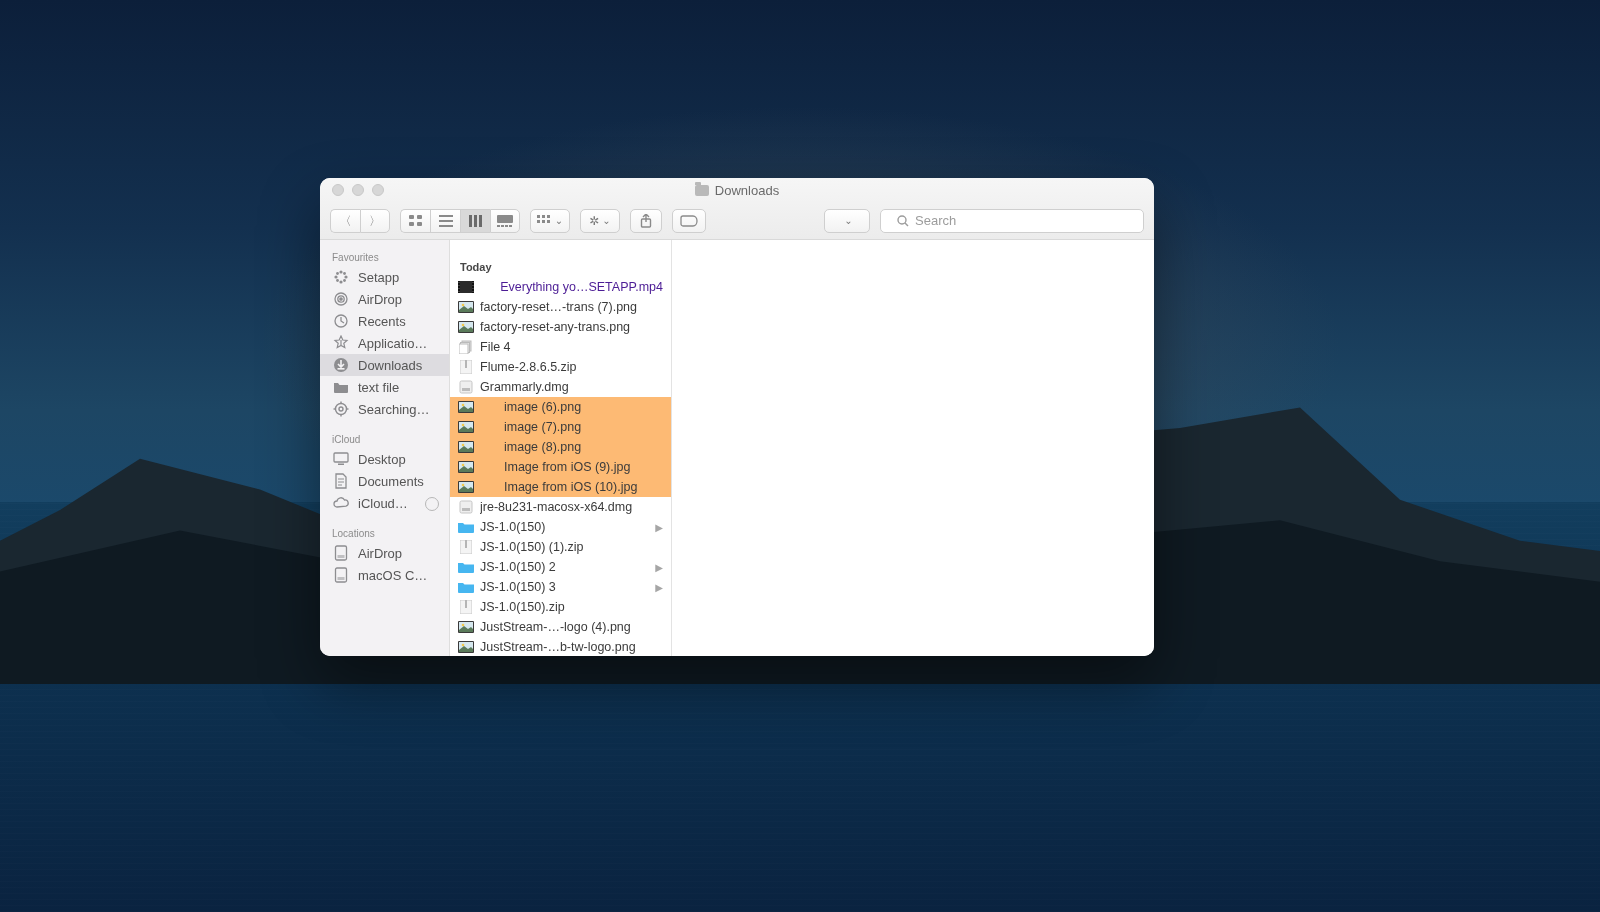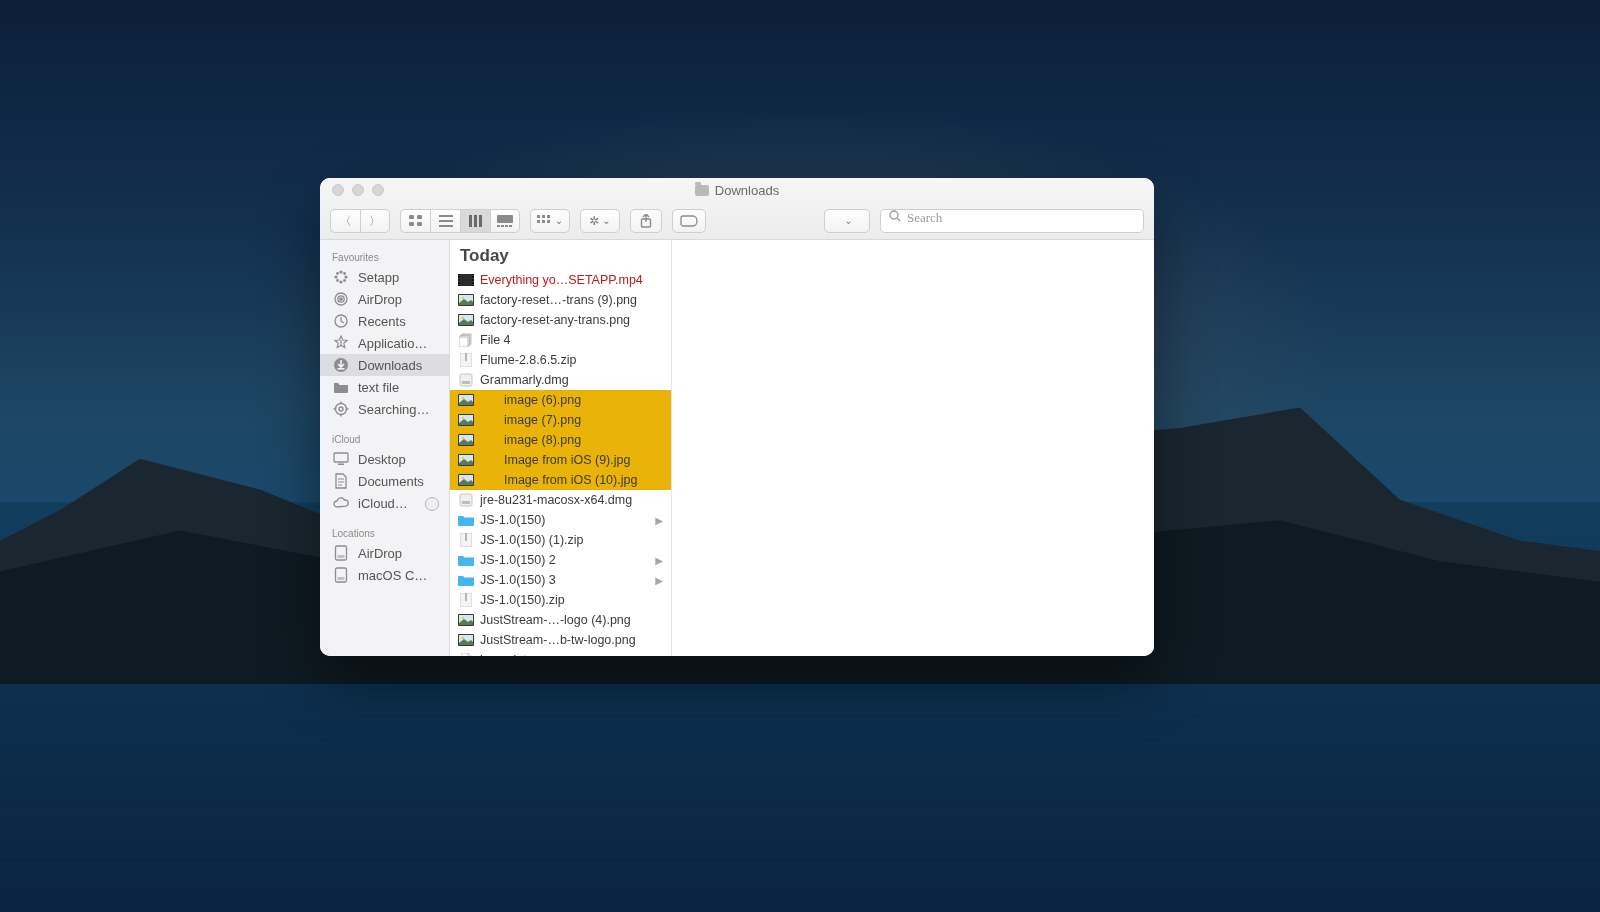--- a/index.html
+++ b/index.html
@@ -40,42 +40,42 @@
   .seg { display:flex; }
   .seg .btn { border-radius:0; border-right-width:0; }
   .seg .btn:first-child { border-top-left-radius:5px; border-bottom-left-radius:5px; }
   .seg .btn:last-child { border-top-right-radius:5px; border-bottom-right-radius:5px; border-right-width:1px; }
   .seg .btn.active { background:#d9d9d9; }
   .btn.nav { width:30px; }
   .btn.view { width:30px; }
   .btn.tool { width:40px; }
   .spacer { flex:1; }
   .combo { width:46px; }
-  .search { height:24px; width:264px; background:#fff; border:1px solid #cfcfcf; border-radius:5px; display:flex; align-items:flex-start; padding:0 8px; gap:6px; color:#9c9c9c; font-size:13px;font-family:Liberation Serif, serif; }
+  .search { height:24px; width:264px; background:#fff; border:1px solid #cfcfcf; border-radius:5px; display:flex; align-items:center; padding:0 16px; gap:6px; color:#9c9c9c; font-size:13px; }
   .chev { font-size:10px; margin-left:3px; }
 
   
   .body { flex:1; display:flex; min-height:0; }
   .sidebar { width:130px; background:#f3f2f4; border-right:1px solid #dedede; padding:8px 0 0 0; font-size:13px; color:#555; overflow:hidden; }
   .side-head { font-size:10px; color:#8b8b8b; padding:4px 12px 3px; font-weight:500; }
   .side-item { display:flex; align-items:flex-end; gap:8px; padding:3px 10px 3px 12px; white-space:nowrap; overflow:hidden; text-overflow:ellipsis; cursor:default; }
   .side-item.sel { background:#dddce0; border-radius:0; }
   .side-ic { width:18px; height:16px; display:flex; align-items:center; justify-content:center; color:#8a8a8a; flex:none; }
   .side-item span.lbl { overflow:hidden; text-overflow:ellipsis; }
   .prog { width:14px; height:14px; border:1.5px solid #b7b7b7; border-radius:50%; margin-left:auto; position:relative; }
   .prog::after { content:""; position:absolute; left:50%; top:0; width:50%; height:50%; border-top:1.5px solid #b7b7b7; border-right:1.5px solid #b7b7b7; transform-origin:0 100%; transform:rotate(45deg); border-radius:0 14px 0 0; opacity:0; }
 
   .column { width:222px; border-right:1px solid #e3e3e3; display:flex; flex-direction:column; min-height:0; }
-  .col-head { font-size:17px; font-weight:600; color:#474747; padding:6px 10px 4px; }
+  .col-head { font-size:11px; font-weight:600; color:#474747; padding:21px 10px 4px; }
   .col-list { flex:1; overflow:hidden; }
   .row { display:flex; align-items:center; gap:6px; font-size:12.5px; color:#3b3b3b; height:20px; padding:0 8px; white-space:nowrap; cursor:default; }
   .row .nm { overflow:hidden; text-overflow:ellipsis; flex:1; }
   .row .exp { color:#a6a6a6; font-size:10px; }
-  .row.sel { background:#eab308;gap:30px; }
-  .row.cut { color:#b91c1c; }
+  .row.sel { background:#fdba74;gap:30px; }
+  .row.cut { color:#4c1d95;text-align:right; }
   .fic { width:16px; height:14px; flex:none; display:flex; align-items:center; justify-content:center; }
   .fic svg { display:block; }
   .preview { flex:1; background:#fff; }
 
   
   .glyph { font-size:12px; line-height:1; }
 </style>
 </head>
 <body>
 
@@ -355,21 +355,21 @@
             </div>
             <div class="row">
               <span class="fic">
                 <svg width="16" height="12">
                   <rect width="16" height="12" rx="1" fill="#3a3a3a"></rect>
                   <rect x="1" y="1" width="14" height="10" fill="#d6e8ef"></rect>
                   <circle cx="5" cy="4" r="1.3" fill="#f2c94c"></circle>
                   <path d="M1 9 L6 5 L10 8 L13 6 L15 8 V11 H1 Z" fill="#5a7a5a"></path>
                 </svg>
               </span>
-              <span class="nm">factory-reset…-trans (9).png</span>
+              <span class="nm">factory-reset…-trans (7).png</span>
             </div>
             <div class="row">
               <span class="fic">
                 <svg width="16" height="12">
                   <rect width="16" height="12" rx="1" fill="#3a3a3a"></rect>
                   <rect x="1" y="1" width="14" height="10" fill="#d6e8ef"></rect>
                   <circle cx="5" cy="4" r="1.3" fill="#f2c94c"></circle>
                   <path d="M1 9 L6 5 L10 8 L13 6 L15 8 V11 H1 Z" fill="#5a7a5a"></path>
                 </svg>
               </span>

